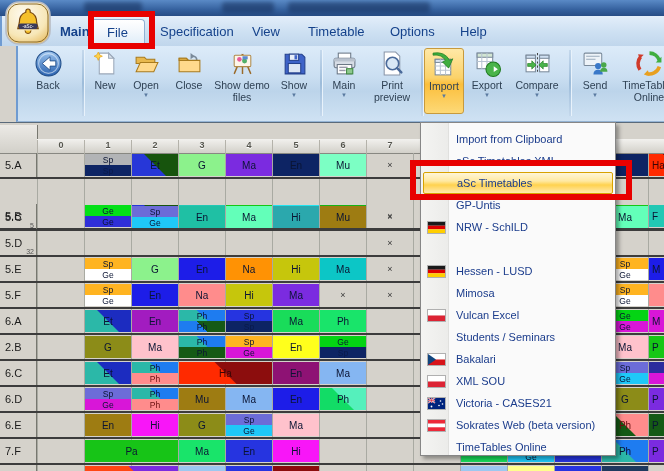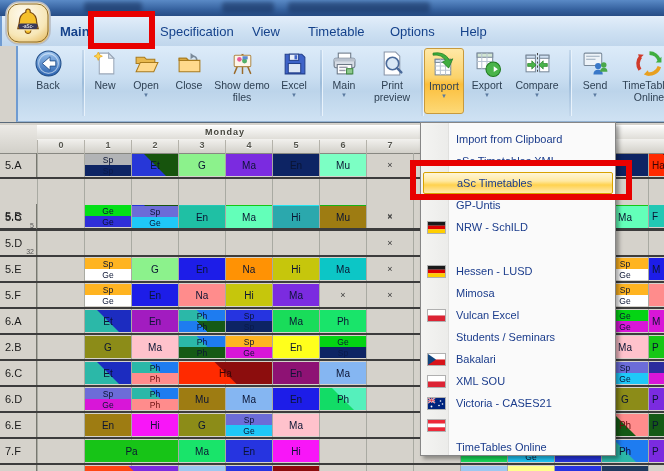--- a/index.html
+++ b/index.html
@@ -106,20 +106,21 @@
           <rect x="3" y="3" width="40" height="38" rx="11" fill="none" stroke="#8a6a2a"></rect>
           <path d="M23 8 q2.2 0 2.2 2.2 v1 q6.5 2 6.5 10.5 l1.5 6 h-20.4 l1.5-6 q0-8.5 6.5-10.5 v-1 q0-2.2 2.2-2.2 z" fill="#f5c02a" stroke="#7a4a10" stroke-width="1.2"></path>
           <path d="M20 29.5 a3 3 0 0 0 6 0" fill="#f5c02a" stroke="#7a4a10"></path>
           <rect x="13.5" y="22.5" width="19" height="5.4" rx="2.2" fill="#3a3a5a"></rect>
           <text x="23" y="26.8" font-size="4.6" fill="#fff" text-anchor="middle">-aSc-</text>
         </svg></span>
   </div>
 
   <div id="tabbar">
       <div class="tab bold" style="left: 52px;">Main</div>
+      <div class="tab filetab" style="left: 88px;">File</div>
       <div class="tab" style="left: 152px;">Specification</div>
       <div class="tab" style="left: 244px;">View</div>
       <div class="tab" style="left: 300px;">Timetable</div>
       <div class="tab" style="left: 382px;">Options</div>
       <div class="tab" style="left: 452px;">Help</div>
     </div>
 
   <div id="ribbon">
       <div class="rbtn" style="left: 4px; width: 52px;">
         <span class="ricon"><svg viewBox="0 0 26 26">
@@ -171,21 +172,21 @@
           </svg></span>
         <span class="rlabel">Show demo files</span>
       </div>
       <div class="rbtn" style="left: 256px; width: 40px;">
         <span class="ricon"><svg viewBox="0 0 26 26">
             <path d="M4 4 h16 l3 3 v16 H4 z" fill="#3e63c8" stroke="#24418c"></path>
             <rect x="8" y="4" width="9" height="6" fill="#e8eef8" stroke="#24418c"></rect>
             <rect x="13" y="5" width="2.6" height="4" fill="#3e63c8"></rect>
             <rect x="7" y="13" width="12" height="9" fill="#dce6f4" stroke="#24418c"></rect>
           </svg></span>
-        <span class="rlabel">Excel</span>
+        <span class="rlabel">Show</span>
         <span class="rarrow">▼</span>
       </div>
       <div class="rsep" style="left: 302px;"></div>
       <div class="rbtn" style="left: 306px; width: 40px;">
         <span class="ricon"><svg viewBox="0 0 26 26">
             <rect x="7" y="3" width="12" height="6" fill="#fff" stroke="#6a7684"></rect>
             <rect x="3" y="8" width="20" height="9" rx="1.5" fill="#d7dde6" stroke="#6a7684"></rect>
             <rect x="3" y="8" width="20" height="3" fill="#b9c2ce"></rect>
             <rect x="6" y="14" width="14" height="9" fill="#fff" stroke="#6a7684"></rect>
             <rect x="8" y="16" width="8" height="1.4" fill="#99a"></rect>
@@ -259,23 +260,20 @@
             <path d="M13 25 l-5.5-1.5 4-4 z" fill="#e8a020"></path>
             <path d="M3.8 19 a10 10 0 0 1 0.7-12.5" fill="none" stroke="#d03a2a" stroke-width="3.4"></path>
             <path d="M2 4 l5.5 0.5 -4 4 z" fill="#d03a2a"></path>
           </svg></span>
         <span class="rlabel">TimeTables Online</span>
       </div>
     </div>
 
   <div id="grid">
     <div class="corner"></div>
-    <div class="hdrband">
-      <span class="hdrday">Monday</span>
-    </div>
     <div class="hdrnums" id="hdrnums">
         <div class="pnum" style="left: 0px;">0</div>
         <div class="pnum" style="left: 47px;">1</div>
         <div class="pnum" style="left: 94px;">2</div>
         <div class="pnum" style="left: 141px;">3</div>
         <div class="pnum" style="left: 188px;">4</div>
         <div class="pnum" style="left: 235px;">5</div>
         <div class="pnum" style="left: 282px;">6</div>
         <div class="pnum" style="left: 329px;">7</div>
       </div>
@@ -603,20 +601,21 @@
         <span class="mi-label">Victoria - CASES21</span>
       </div>
       <div class="mi" style="top: 291px;">
         <span class="mi-ico">
           <svg viewBox="0 0 17 11">
             <rect width="17" height="3.7" fill="#ed2939"></rect>
             <rect y="3.7" width="17" height="3.6" fill="#ffffff"></rect>
             <rect y="7.3" width="17" height="3.7" fill="#ed2939"></rect>
           </svg>
         </span>
+        <span class="mi-label">Sokrates Web (beta version)</span>
       </div>
       <div class="mi" style="top: 313px;">
         <span class="mi-ico"></span>
         <span class="mi-label">TimeTables Online</span>
       </div>
     </div>
 
   <div class="redbox" style="left:88px;top:11px;width:55px;height:26px;"></div>
   <div class="redbox" style="left:410px;top:160px;width:210px;height:28px;"></div>
 

